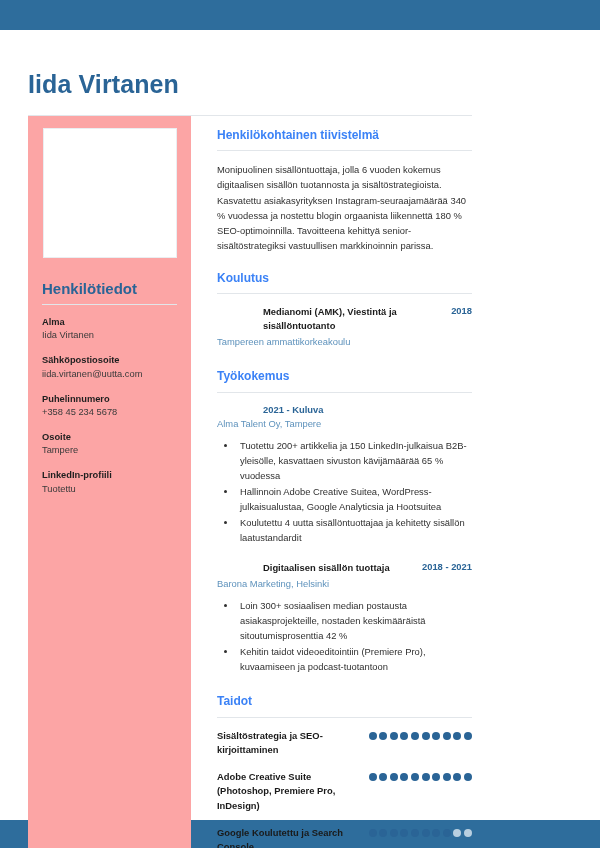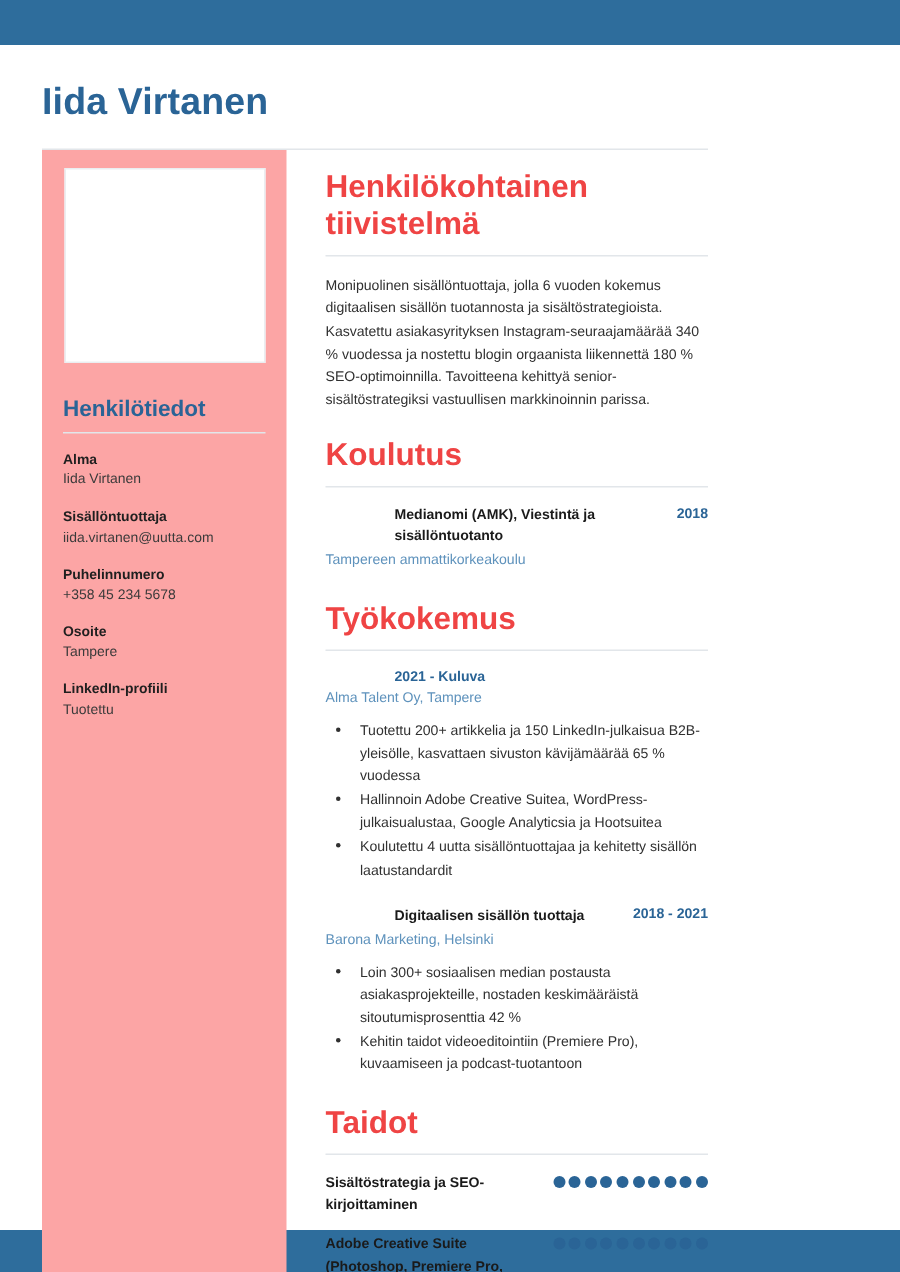--- a/index.html
+++ b/index.html
@@ -29,21 +29,21 @@
     bottom: 0; left: 0;
     width: 600px;
     height: 28px;
     background: #2E6D9C;
   }
   .content {
     position: absolute;
     top: 30px; left: 0;
     width: 500px;
     height: 790px;
-    padding: 0 28px;
+    padding: 16px 28px;
   }
   
   .name-block { padding-top: 24px; }
   .name {
     font-size: 25px;
     font-weight: bold;
     color: #2A6496;
     letter-spacing: 0.1px;
     line-height: 1.15;
   }
@@ -97,23 +97,23 @@
   }
   .field-value {
     font-size: 9.3px;
     color: #3A3A3A;
     line-height: 1.5;
     word-break: break-word;
   }
   
   .sec { margin-bottom: 2px; }
   .sec-h {
-    font-size: 21px;
-    font-weight: bold;
-    color: #ef4444;
+    font-size: 12px;
+    font-weight: bold;
+    color: #3b82f6;
     line-height: 1.2;
   }
   .sec-rule {
     border-bottom: 1px solid #E2E6EA;
     margin: 8px 0 11px 0;
   }
   .summary {
     font-size: 9.4px;
     color: #303030;
     line-height: 1.62;
@@ -214,21 +214,21 @@
 
         <div class="side-h">Henkilötiedot</div>
         <div class="side-rule"></div>
 
         <div id="contact-fields">
             <div class="field">
               <div class="field-label">Alma</div>
               <div class="field-value">Iida Virtanen</div>
             </div>
             <div class="field">
-              <div class="field-label">Sisällöntuottaja</div>
+              <div class="field-label">Sähköpostiosoite</div>
               <div class="field-value">iida.virtanen@uutta.com</div>
             </div>
             <div class="field">
               <div class="field-label">Puhelinnumero</div>
               <div class="field-value">+358 45 234 5678</div>
             </div>
             <div class="field">
               <div class="field-label">Osoite</div>
               <div class="field-value">Tampere</div>
             </div>

